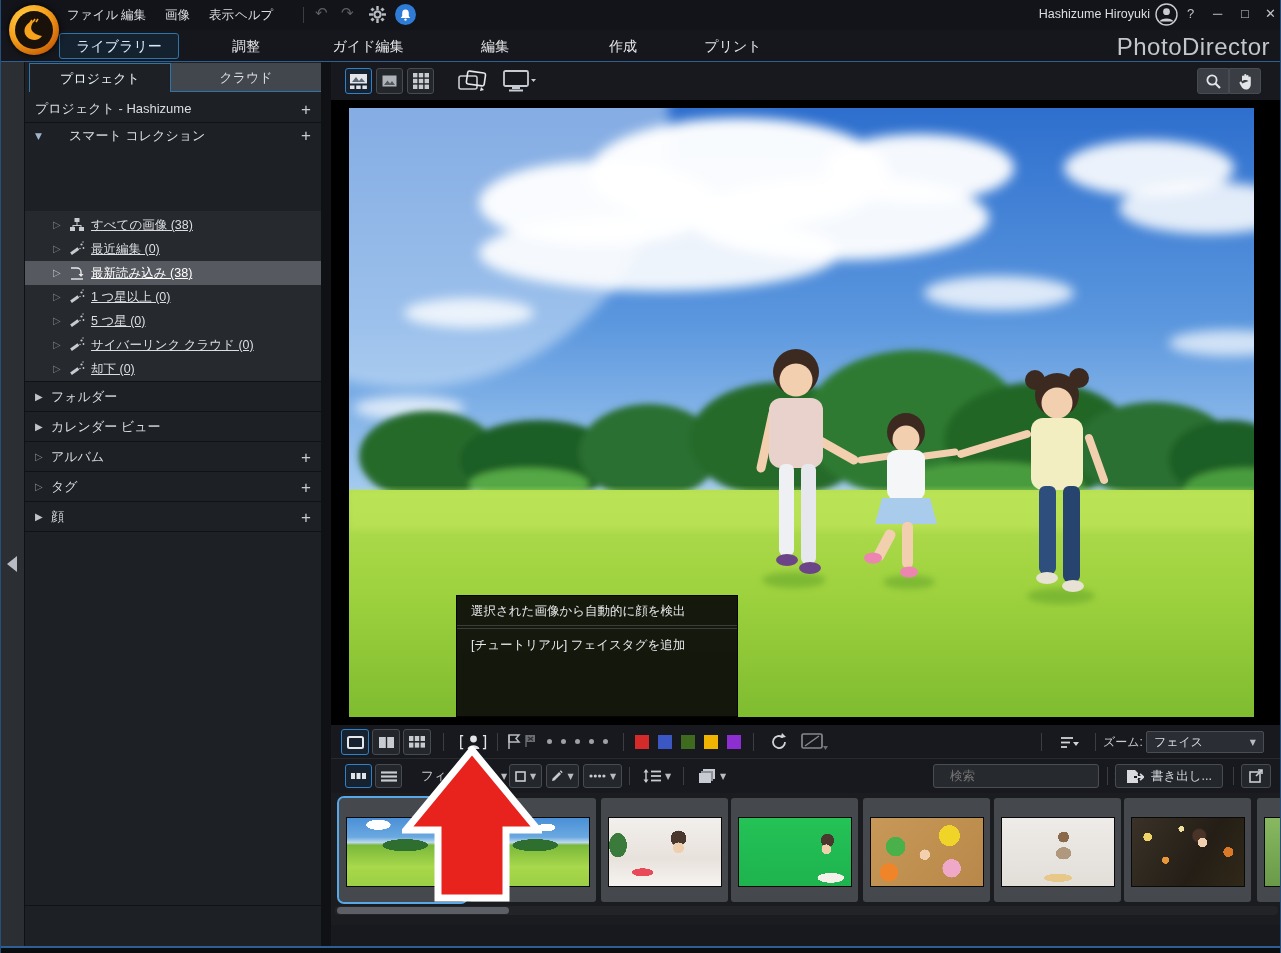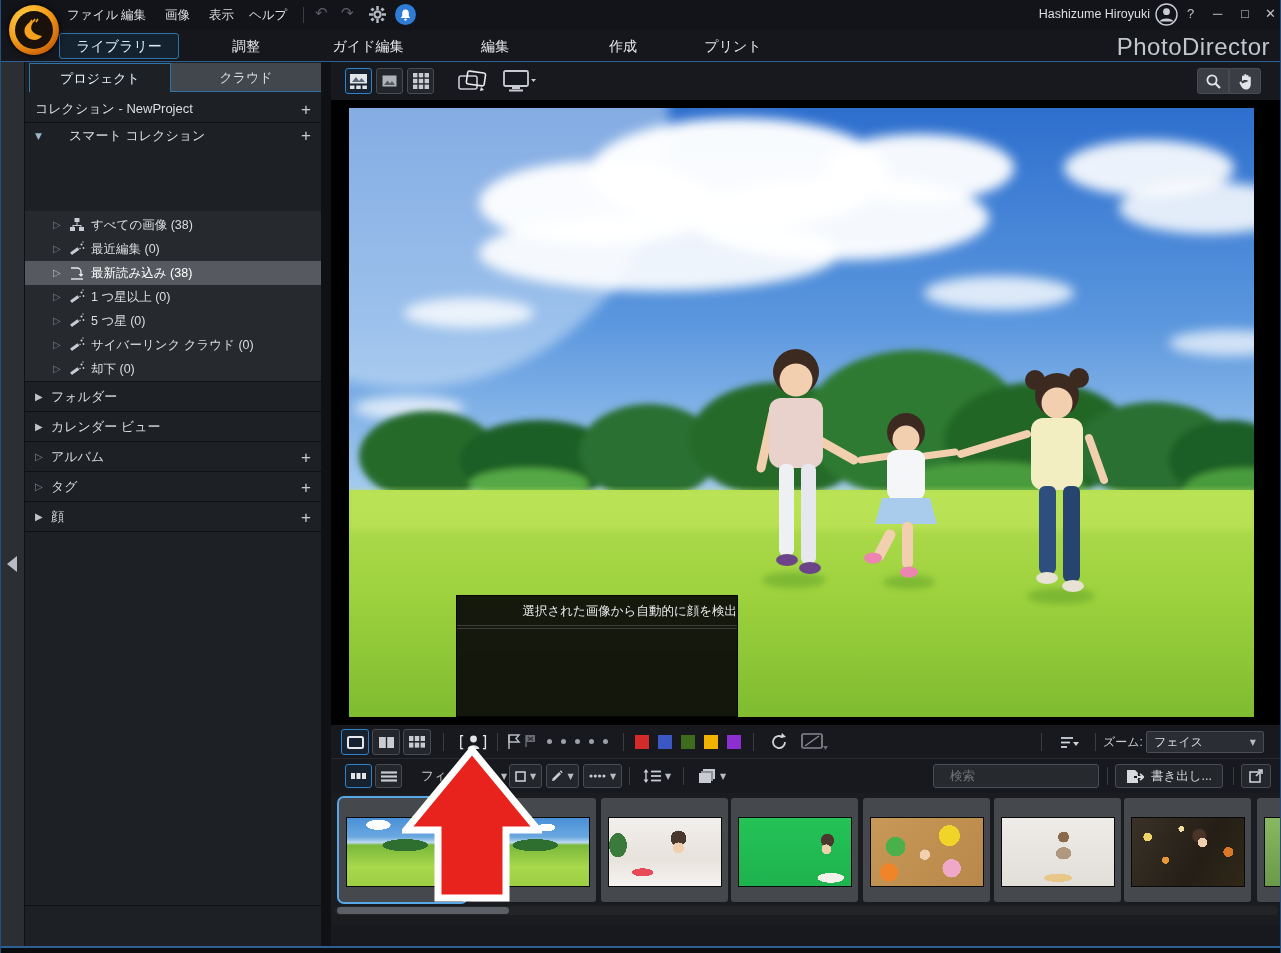--- a/index.html
+++ b/index.html
@@ -33,35 +33,35 @@
   .side-tab.active{background:#1d2025;border:1px solid #2e74a8;border-bottom:none;color:#e9f1f8;}
   .side-tab.inactive{background:#42464d;color:#dcdee2;border-bottom:1px solid #2e74a8;}
   .tree-row{left:0;width:296px;font-size:13px;color:#dcdee2;}
   .tree-row .plus{position:absolute;right:10px;top:50%;transform:translateY(-50%);font-size:17px;color:#c8ccd0;}
   .hline{left:0;width:296px;height:1px;background:#101214;}
   .smart-group{left:0;top:149px;width:296px;height:170px;background:#26292e;}
   .smart-row{left:0;width:296px;height:24px;line-height:24px;font-size:12.5px;color:#dcdee2;}
   .smart-row.selected{background:#56595f;color:#fff;}
   .smart-row .carat{position:absolute;left:28px;top:0;color:#7a7e84;font-size:10px;font-family:"DejaVu Sans",sans-serif;}
   .smart-row .ticon{position:absolute;left:44px;top:4px;width:16px;height:16px;}
-  .smart-row .lbl{position:absolute;left:66px;top:0;}
+  .smart-row .lbl{position:absolute;left:66px;top:0;text-decoration:underline;}
   .sec-arrow{font-family:"DejaVu Sans",sans-serif;font-size:10px;margin-right:8px;color:#c0c4c8;}
   .sec-arrow.hollow{color:#84888e;}
   
   #gapcol{left:320px;top:62px;width:10px;height:884px;background:#0f1114;}
   #main{left:330px;top:62px;width:951px;height:884px;background:#17191e;}
   .tbtn{background:#23262b;border:1px solid #474b52;border-radius:3px;box-sizing:border-box;
         display:flex;align-items:center;justify-content:center;}
   .tbtn.sel{border:1px solid #2f81c8;background:#16222f;}
   .icon-fill{fill:#c8ccd2;}
   
   #canvas{left:0;top:38px;width:951px;height:625px;background:#000;}
   #photo{left:18px;top:8px;width:905px;height:609px;}
   
-  #ctxmenu{left:125px;top:495px;width:282px;height:122px;background:rgba(13,13,10,.94);border:1px solid #050505;box-sizing:border-box;z-index:20;text-align:right;}
+  #ctxmenu{left:125px;top:495px;width:282px;height:122px;background:rgba(13,13,10,.94);border:1px solid #050505;box-sizing:border-box;z-index:20;}
   .ctx-item{position:relative;height:24px;line-height:24px;padding-left:14px;font-size:12.5px;color:#e8eaec;}
   .ctx-div{height:1px;background:#3c3c38;margin:2px 0;}
   
   #browserbar{left:0;top:663px;width:951px;height:33px;background:#17191e;}
   .dotlbl{width:5px;height:5px;border-radius:50%;background:#9ca1a7;}
   .colorsq{width:14px;height:14px;}
   #zoomselect{background:#2a2d33;border:1px solid #4a4e54;border-radius:2px;color:#d8dade;font-size:12px;
               display:flex;align-items:center;justify-content:space-between;padding:0 7px;box-sizing:border-box;}
   
   #filterbar{left:0;top:696px;width:951px;height:35px;background:#17191e;border-top:1px solid #26292e;box-sizing:border-box;}
@@ -123,21 +123,21 @@
 </head>
 <body>
 
 <div id="win">
 
   <div id="titlebar" class="abs">
     <span class="abs menu-item txt" style="left:66px">ファイル</span>
     <span class="abs menu-item txt" style="left:120px">編集</span>
     <span class="abs menu-item txt" style="left:164px">画像</span>
     <span class="abs menu-item txt" style="left:208px">表示</span>
-    <span class="abs menu-item txt" style="left:248px">ヘルプ</span>
+    <span class="abs menu-item txt" style="left:234px">ヘルプ</span>
     <div class="abs vsep" style="left:302px;top:7px;height:16px"></div>
     <span class="abs" style="left:314px;top:4px;font-size:15px;color:#5c6066;font-family:'DejaVu Sans',sans-serif">↶</span>
     <span class="abs" style="left:340px;top:4px;font-size:15px;color:#5c6066;font-family:'DejaVu Sans',sans-serif">↷</span>
     <svg class="abs" style="left:368px;top:6px" width="17" height="17" viewBox="0 0 17 17">
       <g fill="#b8bcc2">
           <circle cx="8.5" cy="8.5" r="4.2"></circle>
           <g>
       <rect x="7.3" y="0" width="2.4" height="4"></rect>
             <rect x="7.3" y="13" width="2.4" height="4"></rect>
       <rect x="0" y="7.3" width="4" height="2.4"></rect>
@@ -188,21 +188,21 @@
 
   <div id="leftstrip" class="abs">
     <div id="collapse-arrow" class="abs"></div>
   </div>
 
   <div id="sidebar" class="abs">
     <div class="abs side-tab active" style="left:4px;width:142px">プロジェクト</div>
     <div class="abs side-tab inactive" style="left:146px;width:150px">クラウド</div>
 
     <div class="abs tree-row" style="top:33px;height:27px;line-height:27px">
-      <span class="abs txt" style="left:10px">コレクション - NewProject</span>
+      <span class="abs txt" style="left:10px">プロジェクト - Hashizume</span>
       <span class="plus">+</span>
     </div>
     <div class="abs hline" style="top:60px"></div>
 
     <div class="abs tree-row" style="top:61px;height:26px;line-height:26px">
       <span class="abs" style="left:10px;font-size:9px;color:#9fb6c8;font-family:'DejaVu Sans',sans-serif">▼</span>
       <span class="abs txt" style="left:44px">スマート コレクション</span>
       <span class="plus">+</span>
     </div>
 
@@ -487,20 +487,21 @@
           <ellipse cx="698" cy="470" rx="11" ry="6" fill="#e8e2d4"></ellipse>
           <ellipse cx="724" cy="478" rx="11" ry="6" fill="#e8e2d4"></ellipse>
         </g>
       </svg>
 
       <div id="ctxmenu" class="abs">
         <div style="height:3px"></div>
         <div class="ctx-item txt">選択された画像から自動的に顔を検出</div>
         <div class="ctx-div"></div>
         <div class="ctx-div"></div>
+        <div class="ctx-item txt" style="height:28px;line-height:28px">[チュートリアル] フェイスタグを追加</div>
       </div>
     </div>
 
     <div id="browserbar" class="abs">
       <div class="abs tbtn sel" style="left:10px;top:4px;width:28px;height:26px">
         <svg width="17" height="13" viewBox="0 0 17 13">
             <rect x="1" y="1" width="15" height="11" rx="1.5" fill="none" stroke="#e6e8ec" stroke-width="2"></rect>
           </svg>
       </div>
       <div class="abs tbtn" style="left:41px;top:4px;width:28px;height:26px">

